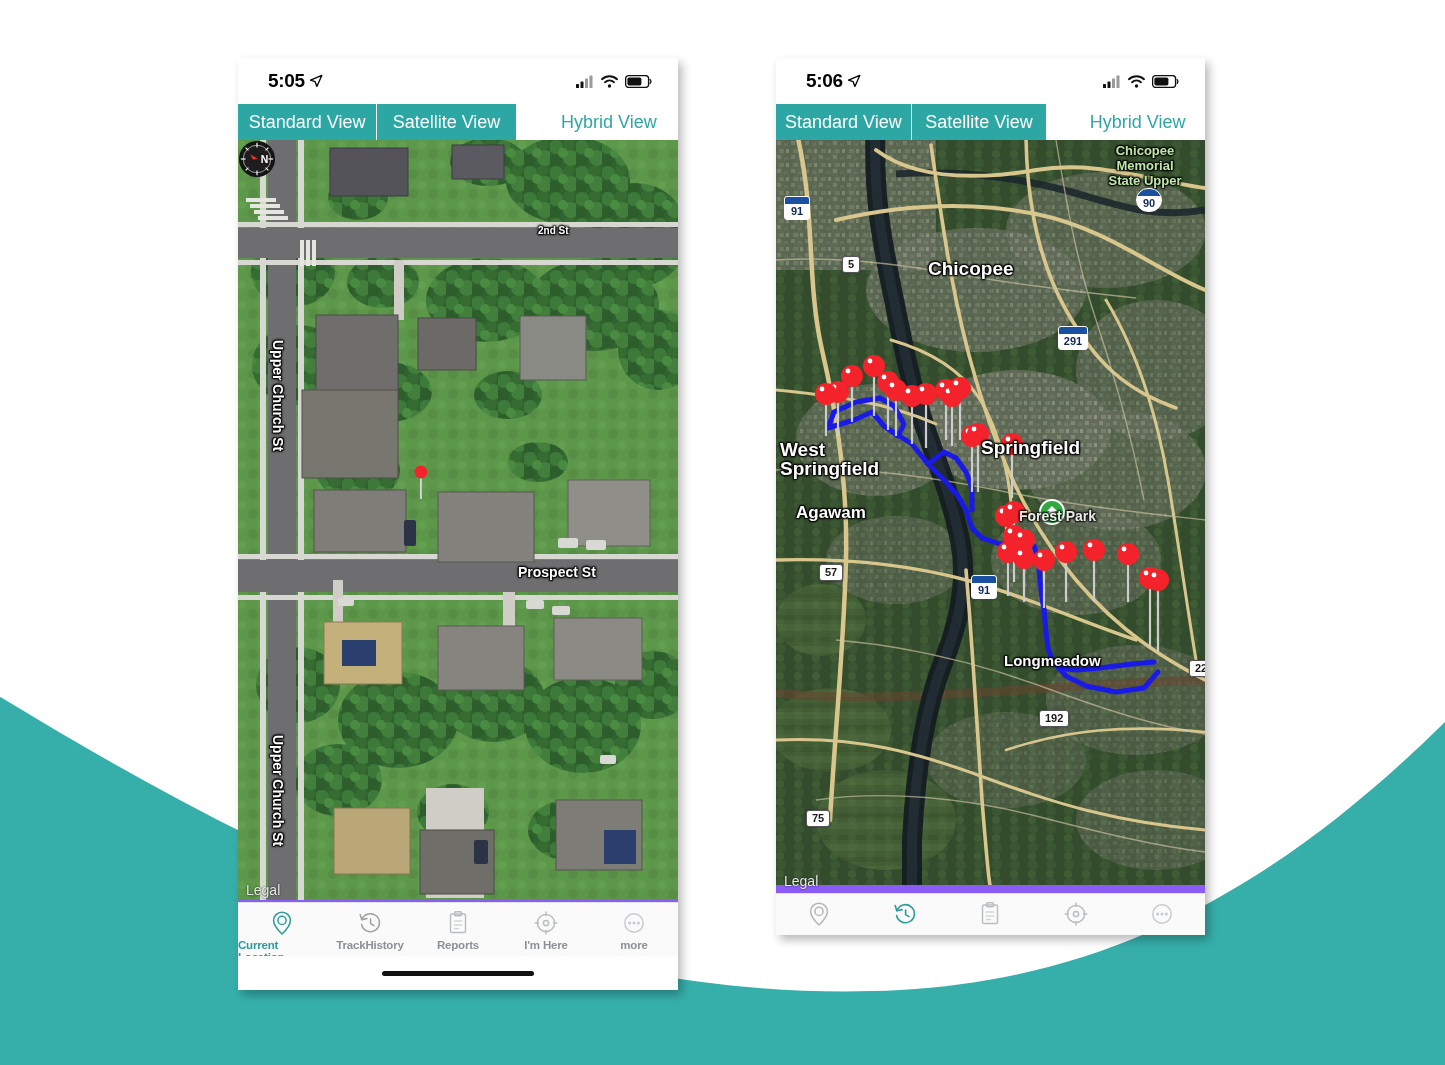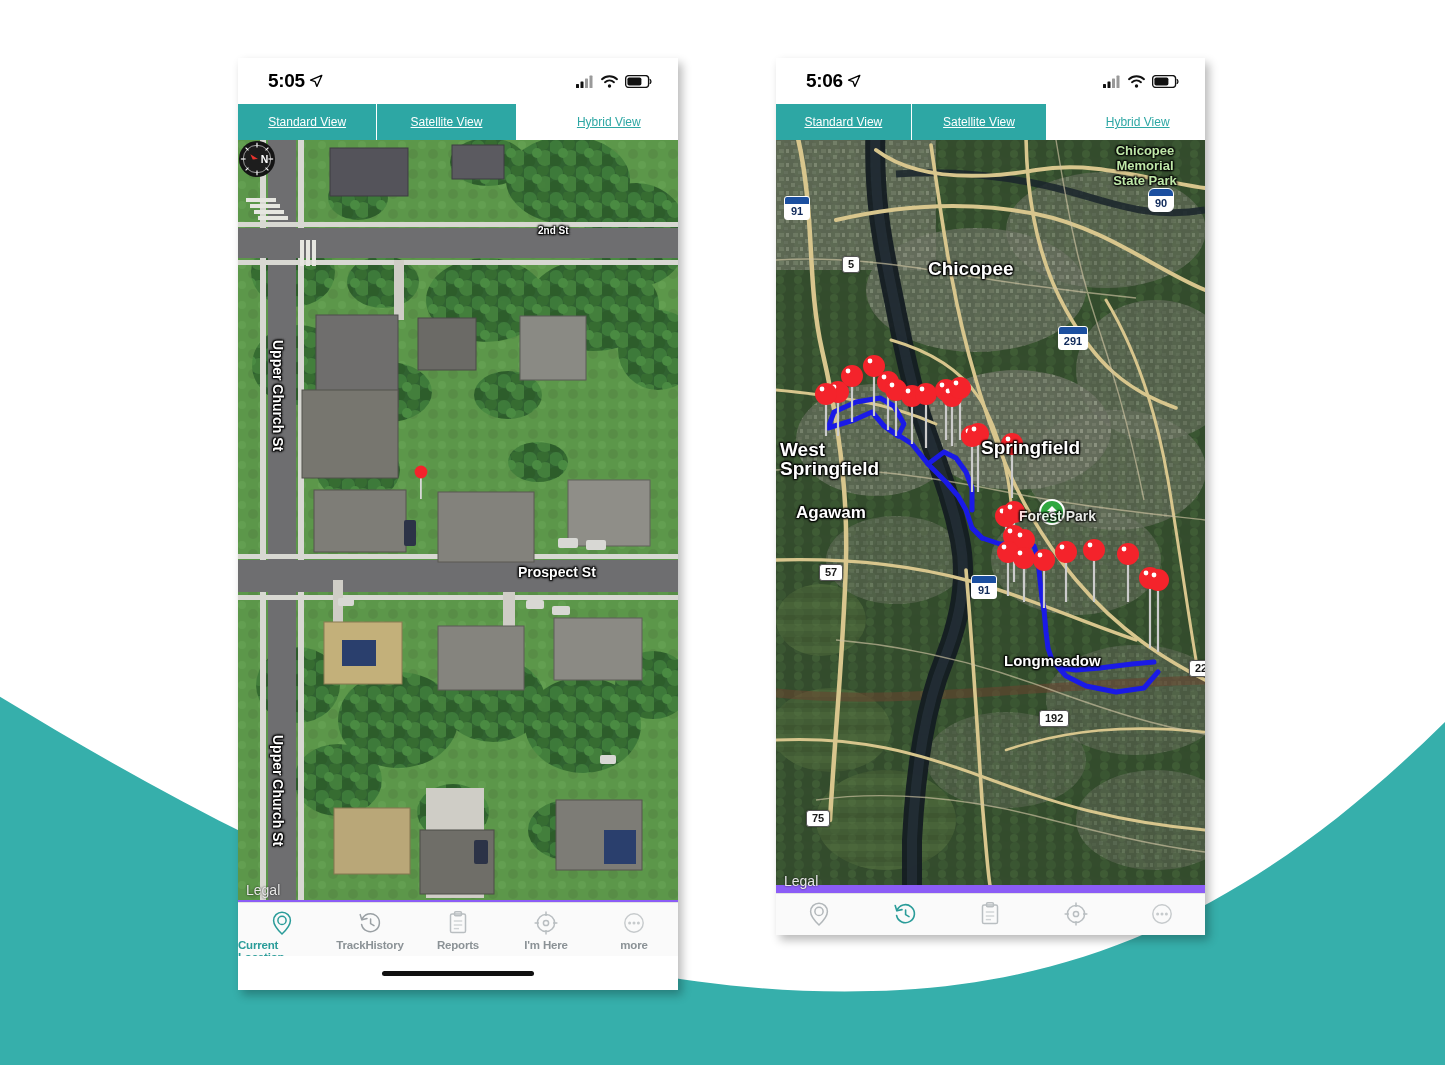--- a/index.html
+++ b/index.html
@@ -77,27 +77,26 @@
     display: flex;
     flex: 0 0 auto;
     height: 36px;
     background: #ffffff;
   }
   .seg {
     flex: 1 1 0;
     display: flex;
     align-items: center;
     justify-content: center;
-    font-size: 12px;
+    font-size: 18px;
     color: #ffffff;
     background: #2DA7A4;
     border-right: 1px solid #ffffff;
     cursor: pointer;
     user-select: none;
-    text-decoration: underline;
   }
   .seg:last-child { border-right: none; margin-left: 23px; }
   .seg.active-light {
     background: #ffffff;
     color: #2DA7A4;
   }
 
   
   .map {
     flex: 1 1 auto;
@@ -664,30 +663,30 @@
         </g>
 
         <g>
           <circle cx="276" cy="372" r="12" fill="#2FA83F" stroke="#ffffff" stroke-width="2"></circle>
           <path d="M276 366 l5 5 h-3 l3 4 h-10 l3 -4 h-3 z" fill="#ffffff"></path>
           <rect x="275" y="375" width="2" height="3.5" fill="#ffffff"></rect>
         </g>
       </g>
     </svg>
 
-    <div class="map-label" style="left:323px; top:3px;  font-size:13px; color:#bfe8a8; text-align:center; line-height:15px; white-space:normal; width:92px;">Chicopee Memorial State Park</div>
+    <div class="map-label" style="left:323px; top:3px;  font-size:13px; color:#bfe8a8; text-align:center; line-height:15px; white-space:normal; width:92px;">Chicopee Memorial State Upper</div>
     <div class="map-label" style="left:152px; top:118px; font-size:19px;">Chicopee</div>
     <div class="map-label" style="left:205px; top:297px; font-size:19px;">Springfield</div>
     <div class="map-label" style="left:4px; top:300px; font-size:19px; width:120px; white-space:normal; line-height:19px;">West Springfield</div>
     <div class="map-label" style="left:20px; top:363px; font-size:17px;">Agawam</div>
     <div class="map-label" style="left:228px; top:512px; font-size:15px;">Longmeadow</div>
     <div class="map-label" style="left:243px; top:368px; font-size:14px; opacity:.85;">Forest Park</div>
 
     <div class="shield shield-i" style="left:8px; top:56px;  background:linear-gradient(#1b4fa0 0 34%, #ffffff 34% 100%); border:1px solid #fff; border-radius:3px; color:#102a5a;">91</div>
-    <div class="shield shield-i" style="left:372px; top:48px; background:linear-gradient(#1b4fa0 0 34%, #ffffff 34% 100%); border:1px solid #fff; border-radius:6px; color:#102a5a;">90</div>
+    <div class="shield shield-i" style="left:360px; top:48px; background:linear-gradient(#1b4fa0 0 34%, #ffffff 34% 100%); border:1px solid #fff; border-radius:12px; color:#102a5a;">90</div>
     <div class="shield shield-i" style="left:282px; top:186px; background:linear-gradient(#1b4fa0 0 34%, #ffffff 34% 100%); border:1px solid #fff; border-radius:3px; color:#102a5a; width:30px;">291</div>
     <div class="shield shield-i" style="left:195px; top:435px; background:linear-gradient(#1b4fa0 0 34%, #ffffff 34% 100%); border:1px solid #fff; border-radius:3px; color:#102a5a;">91</div>
     <div class="shield shield-us" style="left:66px; top:116px;">5</div>
     <div class="shield shield-us" style="left:43px; top:424px;">57</div>
     <div class="shield shield-us" style="left:30px; top:670px;">75</div>
     <div class="shield shield-us" style="left:263px; top:570px;">192</div>
 
     <div class="shield shield-us" style="left:413px; top:520px;">22</div>
 
     <div class="legal-label">Legal</div>

